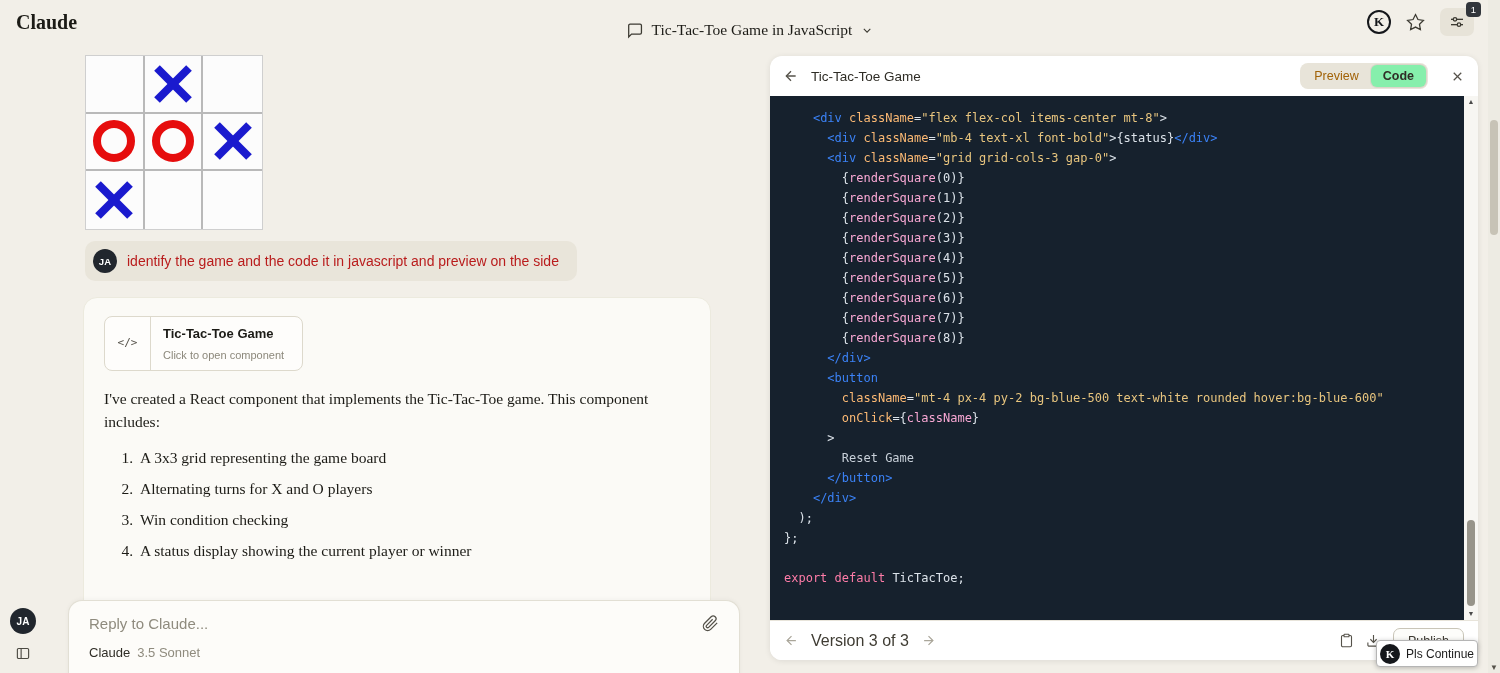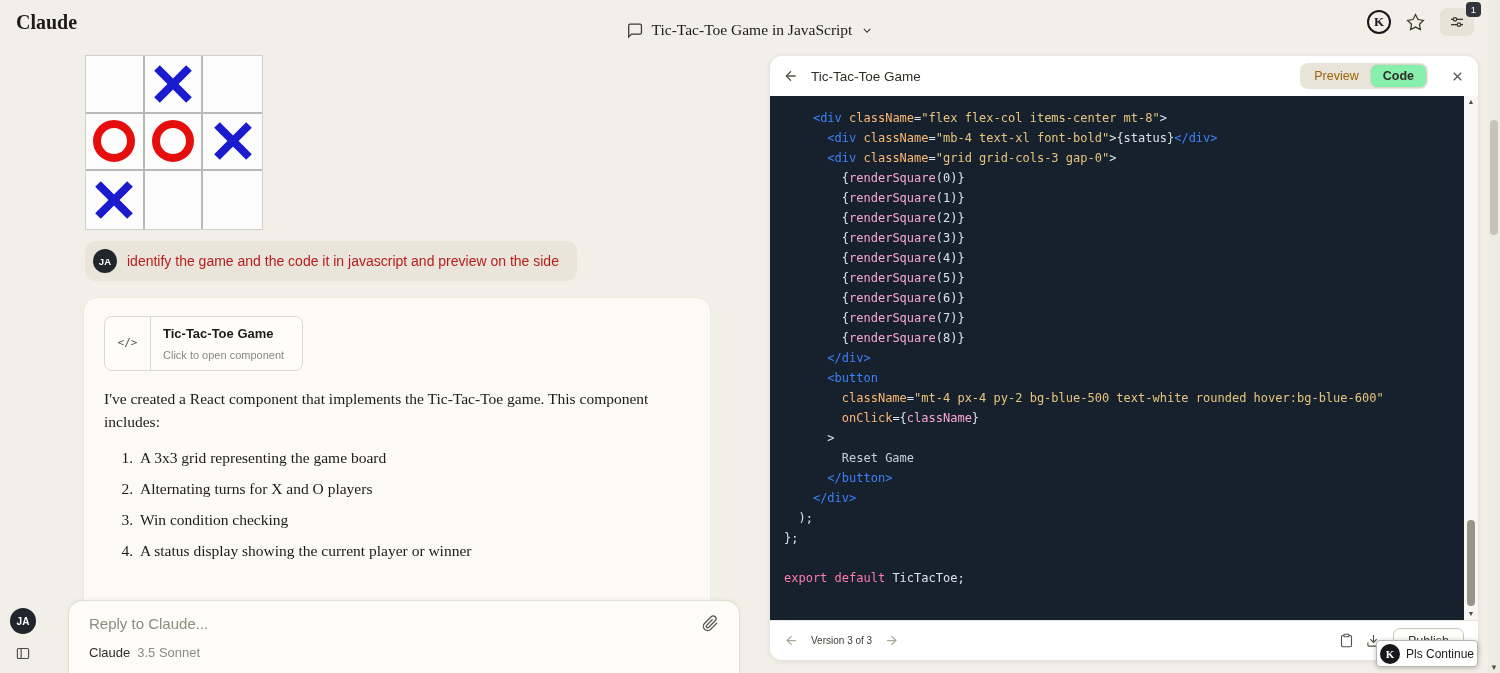--- a/index.html
+++ b/index.html
@@ -67,21 +67,21 @@
   .cl{font-family:"DejaVu Sans Mono",monospace;font-size:12px;line-height:20px;white-space:pre;color:#dce3ea}
   .tk-kw{color:#ff7ca8}.tk-tag{color:#3b82f6}.tk-attr{color:#fdba74}.tk-str{color:#e8c57e}.tk-fn{color:#f9a8d4}.tk-txt{color:#c8d0d9}.tk-pl{color:#dce3ea}
 
   .code-sb{position:absolute;top:40px;right:0;width:14px;bottom:40px;background:#f7f6f2}
   .code-sb .arr{position:absolute;left:0;width:14px;text-align:center;color:#4a4a4a;font-size:7px;line-height:12px}
   .code-sb .arr.up{top:0}.code-sb .arr.down{bottom:0}
   .code-sb .thumb{position:absolute;left:3px;width:8px;border-radius:4px;background:#97948a;top:424px;height:86px;cursor:pointer}
 
   .art-footer{position:absolute;left:0;right:0;bottom:0;height:40px;border-top:1px solid #e8e4da;display:flex;align-items:center;padding:0 14px;gap:12px;background:#fff}
   .nav-arrow{color:#aaa69a;cursor:pointer}
-  .version-label{font-size:10px;color:#3f3c33}
+  .version-label{font-size:16px;color:#3f3c33}
   .foot-spacer{flex:1}
   .foot-icon{color:#55524a;cursor:pointer}
   .publish-btn{border:1px solid #c9c5b8;background:#fdfdfa;border-radius:7px;padding:5px 14px;font-size:12.5px;color:#3f3c33;font-family:inherit;cursor:pointer}
 
   
   .pls-popup{position:absolute;left:1376px;top:640px;width:102px;height:27px;display:flex;align-items:center;gap:6px;background:#fff;border:1px solid #b5b5b5;border-radius:4px;box-shadow:0 1px 5px rgba(0,0,0,.25);padding:0 6px 0 3px;z-index:30;font-size:12px;color:#1c1c1c;white-space:nowrap}
   .k-dark{width:20px;height:20px;border-radius:50%;background:#15171b;color:#fff;font-family:"Liberation Serif",serif;font-weight:700;font-size:11px;display:grid;place-items:center;flex:none}
 
   
   .page-sb{position:absolute;right:0;top:0;width:12px;height:673px;background:#edebe3;z-index:40}

